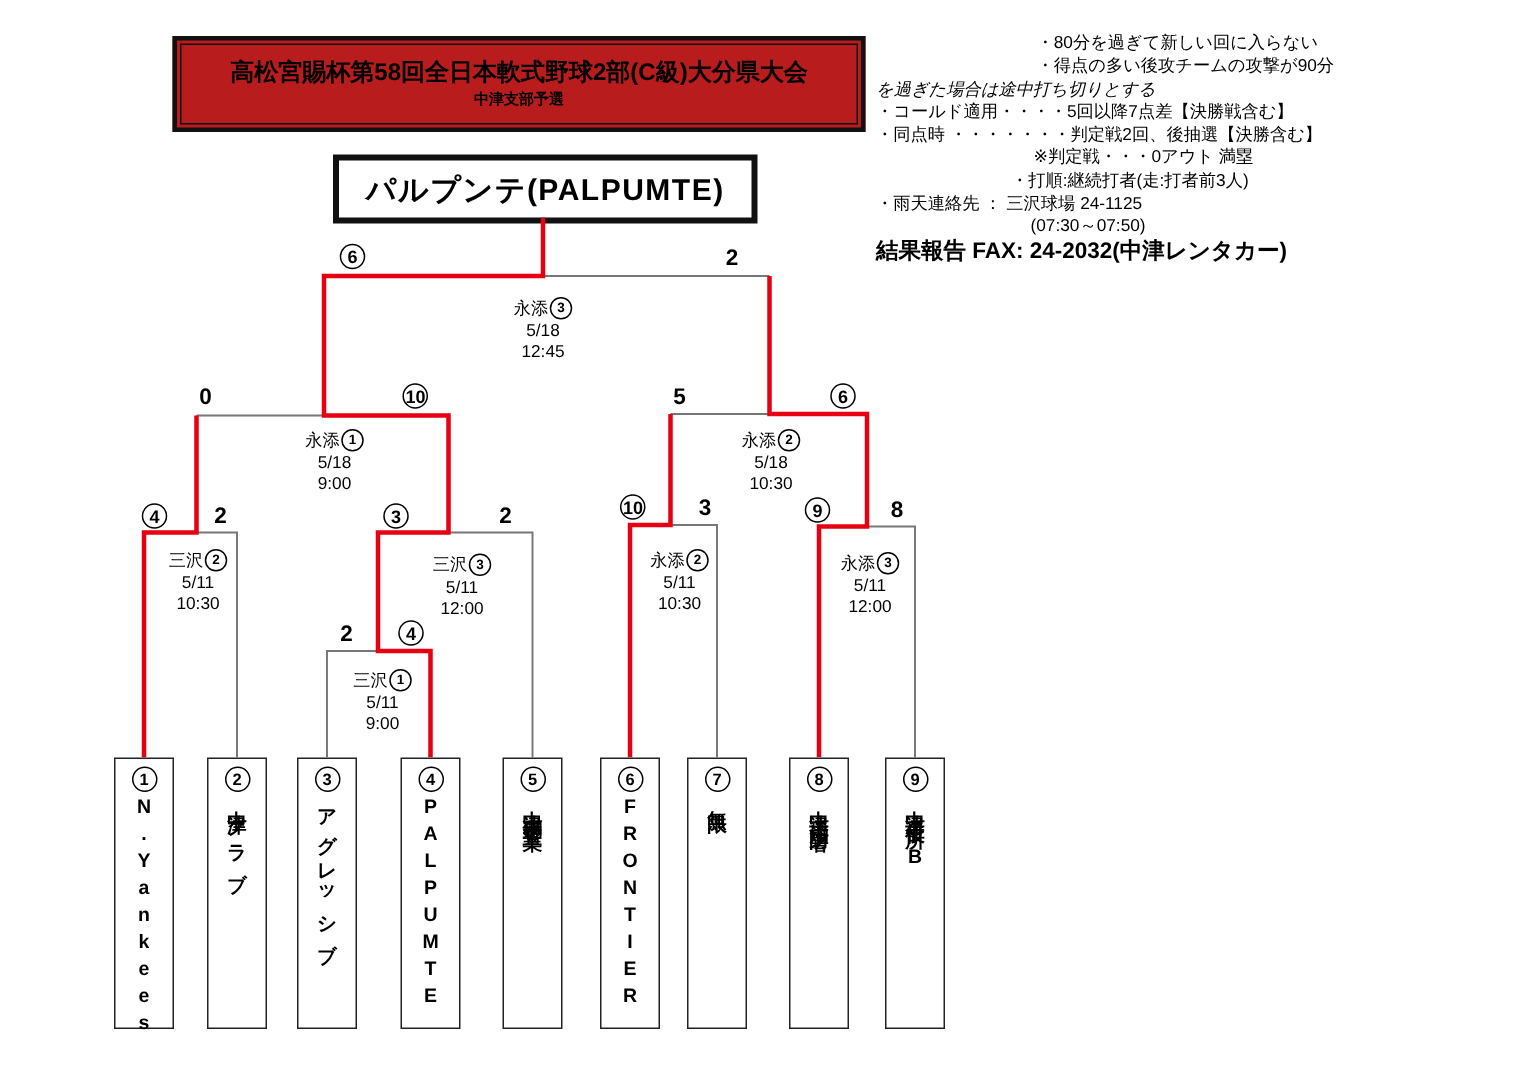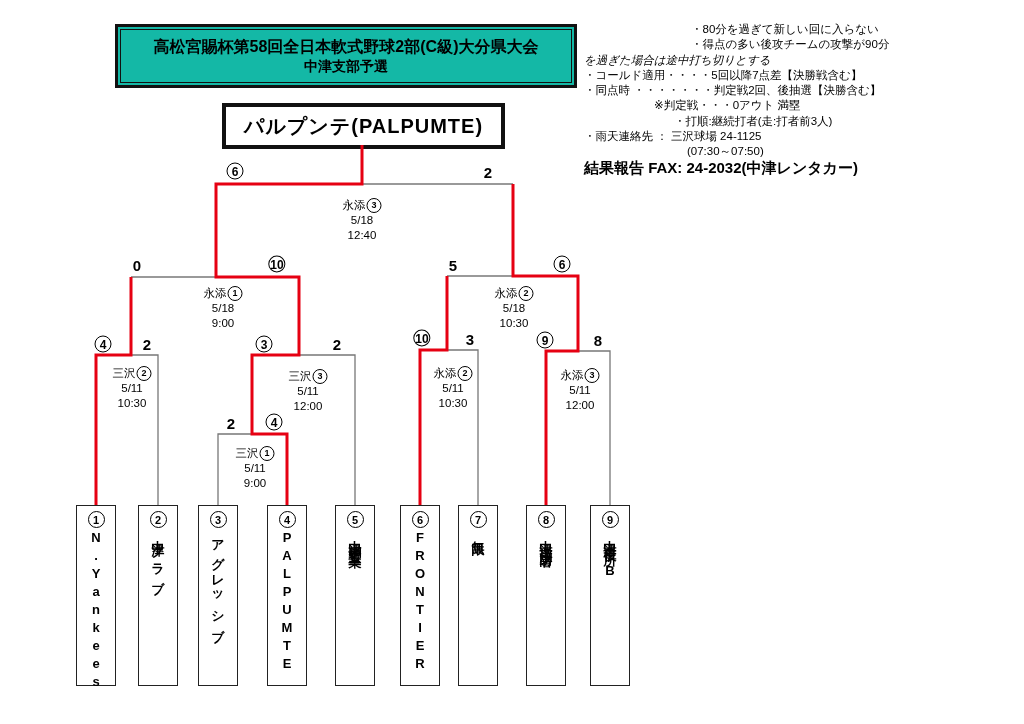--- a/index.html
+++ b/index.html
@@ -1,25 +1,25 @@
 <!DOCTYPE html>
 <html style="--red: #e60012; --gray: #777777;"><head>
 <meta charset="utf-8">
 <style>
   html,body{margin:0;padding:0;}
   body{font-family:"Liberation Sans","DejaVu Sans",sans-serif;background:#fff;}
   #canvas{position:relative;width:1024px;height:724px;background:#fff;overflow:hidden;}
 
   
   .title-box{position:absolute;left:115px;top:24px;width:462px;height:64px;
-    border:3px solid #111;padding:2px;box-sizing:border-box;background:#14b8a6;}
+    border:3px solid #111;padding:2px;box-sizing:border-box;background:#b91c1c;}
   .title-inner{width:100%;height:100%;border:1.5px solid #111;box-sizing:border-box;
     display:flex;flex-direction:column;align-items:center;justify-content:center;line-height:1.35;}
   .title-l1{font-size:16px;font-weight:bold;white-space:nowrap;}
-  .title-l2{font-size:14px;font-weight:bold;}
+  .title-l2{font-size:10px;font-weight:bold;}
 
   
   .champ-box{position:absolute;left:222px;top:103px;width:283px;height:46px;
     border:4px solid #111;box-sizing:border-box;background:#fff;
     display:flex;align-items:center;justify-content:center;}
   .champ-label{font-size:20px;font-weight:bold;white-space:nowrap;letter-spacing:1px;}
 
   
   svg.bracket{position:absolute;left:0;top:0;width:1024px;height:724px;}
   .red-path{fill:none;stroke:var(--red,#e60012);stroke-width:3;}
@@ -44,21 +44,21 @@
   .seed{margin-top:5px;width:17px;height:17px;border:1.5px solid #000;border-radius:50%;
     box-sizing:border-box;display:flex;align-items:center;justify-content:center;
     font-size:11px;font-weight:bold;flex:none;}
   .vname{writing-mode:vertical-rl;text-orientation:upright;font-size:13px;font-weight:bold;
     letter-spacing:3px;margin-top:2px;line-height:1;}
 
   
   .notes{position:absolute;left:584px;top:22px;width:436px;font-size:11.5px;
     line-height:15.3px;color:#000;white-space:nowrap;}
   .note-line{margin:0;}
-  .ind1{margin-left:107px;} .ind2{font-style:italic;} .ind3{margin-left:70px;}
+  .ind1{margin-left:107px;} .ind2{font-style:italic;} .ind3{margin-left:105px;}
   .ind4{margin-left:90px;} .ind5{margin-left:103px;}
   .note-bold{font-weight:bold;font-size:15px;}
 </style>
 </head>
 <body>
 
 <div id="canvas">
 
   <div class="title-box">
     <div class="title-inner">
@@ -101,21 +101,21 @@
   <span class="sc win" style="left:422px;top:338px">10</span>
   <span class="sc" style="left:470px;top:339px">3</span>
   <span class="sc win" style="left:545px;top:340px">9</span>
   <span class="sc" style="left:598px;top:340px">8</span>
   <span class="sc" style="left:231px;top:423px">2</span>
   <span class="sc win" style="left:274px;top:422px">4</span>
 
   <div class="ginfo" style="left:362px;top:198px">
     <div><span>永添</span><span class="gno">3</span></div>
     <div>5/18</div>
-    <div>12:40</div>
+    <div>12:45</div>
   </div>
   <div class="ginfo" style="left:223px;top:286px">
     <div><span>永添</span><span class="gno">1</span></div>
     <div>5/18</div>
     <div>9:00</div>
   </div>
   <div class="ginfo" style="left:514px;top:286px">
     <div><span>永添</span><span class="gno">2</span></div>
     <div>5/18</div>
     <div>10:30</div>

